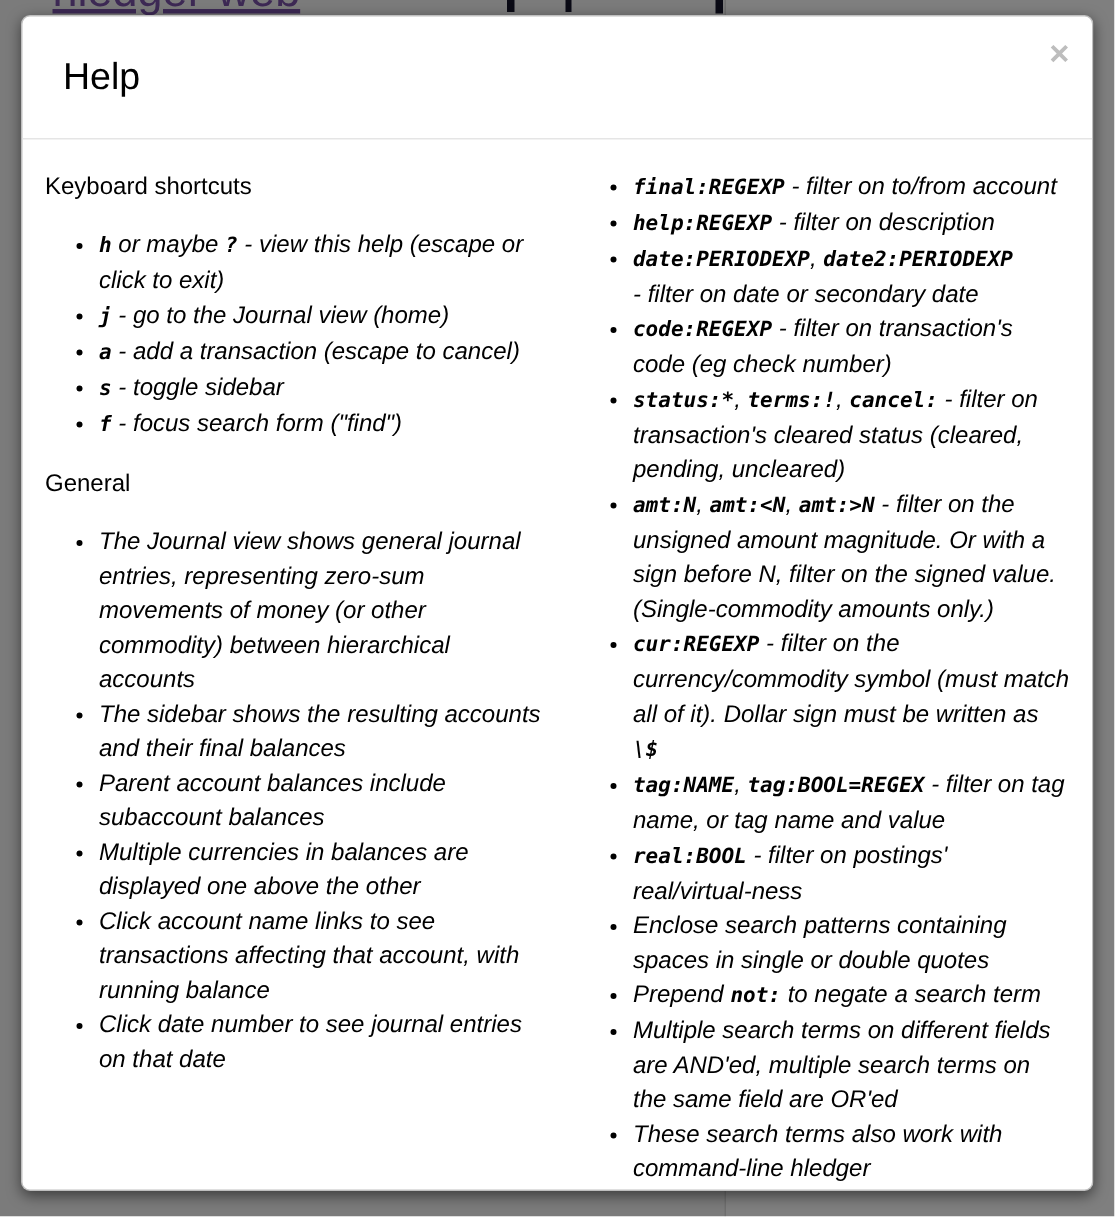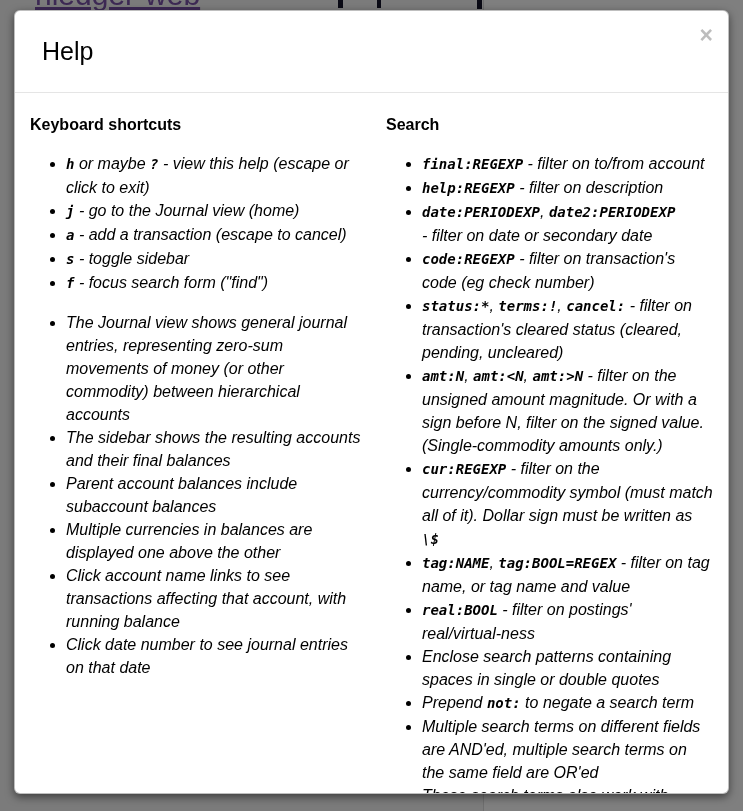--- a/index.html
+++ b/index.html
@@ -63,21 +63,21 @@
     padding: 20px 15px 15px 15px;
     display: flex;
     font-size: 16px;
   }
   .col { box-sizing: border-box; }
   .col-left  { width: 342px; padding-right: 7px; }
   .col-right { width: 343px; padding-left: 15px; }
 
   .section-heading {
     margin: 0 0 16px 0;
-    font-size: 16px; font-weight: 700; line-height: 23px;
+    font-size: 16px; font-weight: 400; line-height: 23px;
   }
   ul.help-list {
     margin: 0 0 16px 0;
     padding-left: 36px;
     font-style: italic;
   }
   ul.help-list li {
     font-size: 16px; line-height: 23px;
   }
   code {
@@ -112,32 +112,32 @@
       <div class="col col-left">
         <p class="section-heading">Keyboard shortcuts</p>
         <ul class="help-list">
             <li><code>h</code> or maybe <code>?</code> - view this help (escape or click to exit)</li>
             <li><code>j</code> - go to the Journal view (home)</li>
             <li><code>a</code> - add a transaction (escape to cancel)</li>
             <li><code>s</code> - toggle sidebar</li>
             <li><code>f</code> - focus search form ("find")</li>
           </ul>
 
+        <p class="section-heading">General</p>
         <ul class="help-list">
             <li>The Journal view shows general journal entries, representing zero-sum movements of money (or other commodity) between hierarchical accounts</li>
             <li>The sidebar shows the resulting accounts and their final balances</li>
             <li>Parent account balances include subaccount balances</li>
             <li>Multiple currencies in balances are displayed one above the other</li>
             <li>Click account name links to see transactions affecting that account, with running balance</li>
             <li>Click date number to see journal entries on that date</li>
           </ul>
       </div>
 
       <div class="col col-right">
-        <p class="section-heading">Search</p>
         <ul class="help-list">
             <li><code>final:REGEXP</code> - filter on to/from account</li>
             <li><code>help:REGEXP</code> - filter on description</li>
             <li><code>date:PERIODEXP</code>, <code>date2:PERIODEXP</code><br>- filter on date or secondary date</li>
             <li><code>code:REGEXP</code> - filter on transaction's code (eg check number)</li>
             <li><code>status:*</code>, <code>terms:!</code>, <code>cancel:</code> - filter on transaction's cleared status (cleared, pending, uncleared)</li>
             <li><code>amt:N</code>, <code>amt:&lt;N</code>, <code>amt:&gt;N</code> - filter on the unsigned amount magnitude. Or with a sign before N, filter on the signed value. (Single-commodity amounts only.)</li>
             <li><code>cur:REGEXP</code> - filter on the currency/commodity symbol (must match all of it). Dollar sign must be written as <code>\$</code></li>
             <li><code>tag:NAME</code>, <code>tag:BOOL=REGEX</code> - filter on tag name, or tag name and value</li>
             <li><code>real:BOOL</code> - filter on postings' real/virtual-ness</li>

